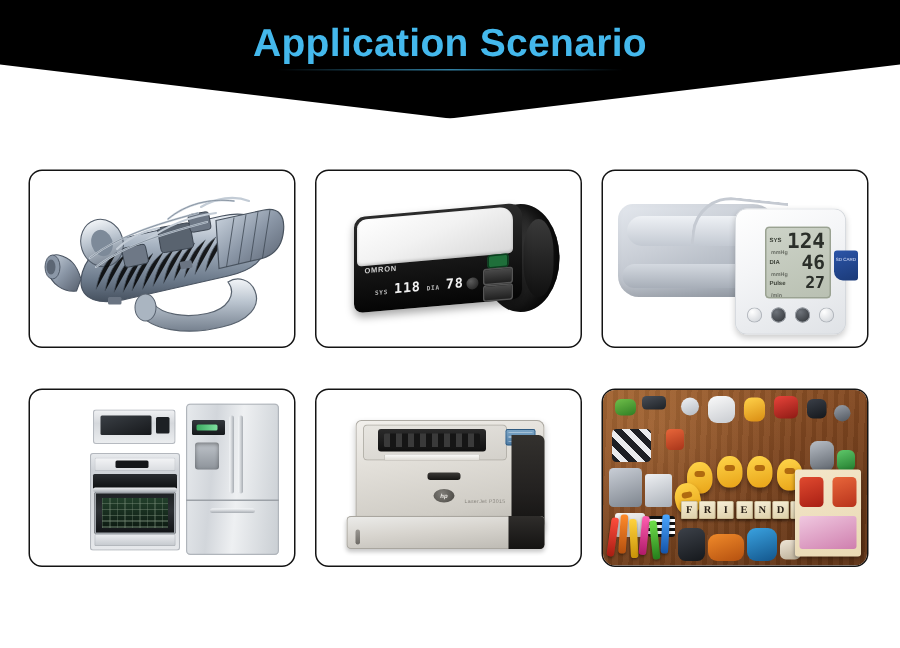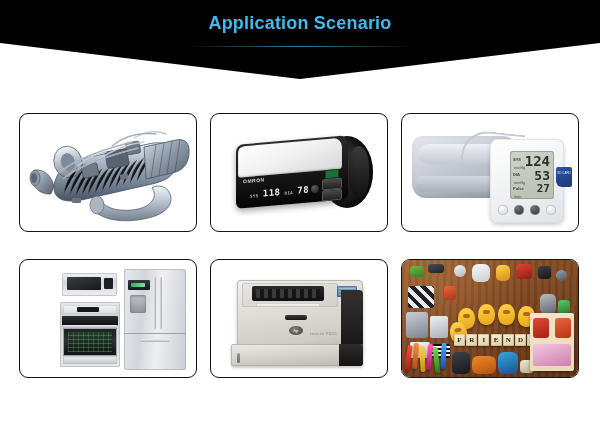--- a/index.html
+++ b/index.html
@@ -27,21 +27,21 @@
     inset: 0;
     background: #000000;
     -webkit-clip-path: polygon(0 0, 100% 0, 100% 43px, 50% 79px, 0 43px);
     clip-path: polygon(0 0, 100% 0, 100% 43px, 50% 79px, 0 43px);
   }
   .header-title {
     position: absolute;
     left: 0; top: 13px;
     width: 600px;
     text-align: center;
-    font-size: 18px;
+    font-size: 26px;
     font-weight: bold;
     letter-spacing: 0.2px;
     color: #44b8ec;
     z-index: 3;
     white-space: nowrap;
   }
   .header-underline {
     position: absolute;
     left: 185px; top: 46px;
     width: 230px; height: 1px;
@@ -583,21 +583,21 @@
       <div class="bp-cuff"></div>
       <div class="bp-tube"></div>
       <div class="bp-unit">
         <div class="bp-screen">
           <div class="bp-lbl l1">SYS</div>
           <div class="bp-sidelbl s1">mmHg</div>
           <div class="bp-num n1">124</div>
 
           <div class="bp-lbl l2">DIA</div>
           <div class="bp-sidelbl s2">mmHg</div>
-          <div class="bp-num n2">53</div>
+          <div class="bp-num n2">46</div>
 
           <div class="bp-lbl l3">Pulse</div>
           <div class="bp-sidelbl s3">/min</div>
           <div class="bp-num n3">27</div>
         </div>
         <div class="bp-chip">SD CARD</div>
         <div class="bp-keys">
           <i></i>
           <i class="dark"></i>
           <i class="dark"></i>

